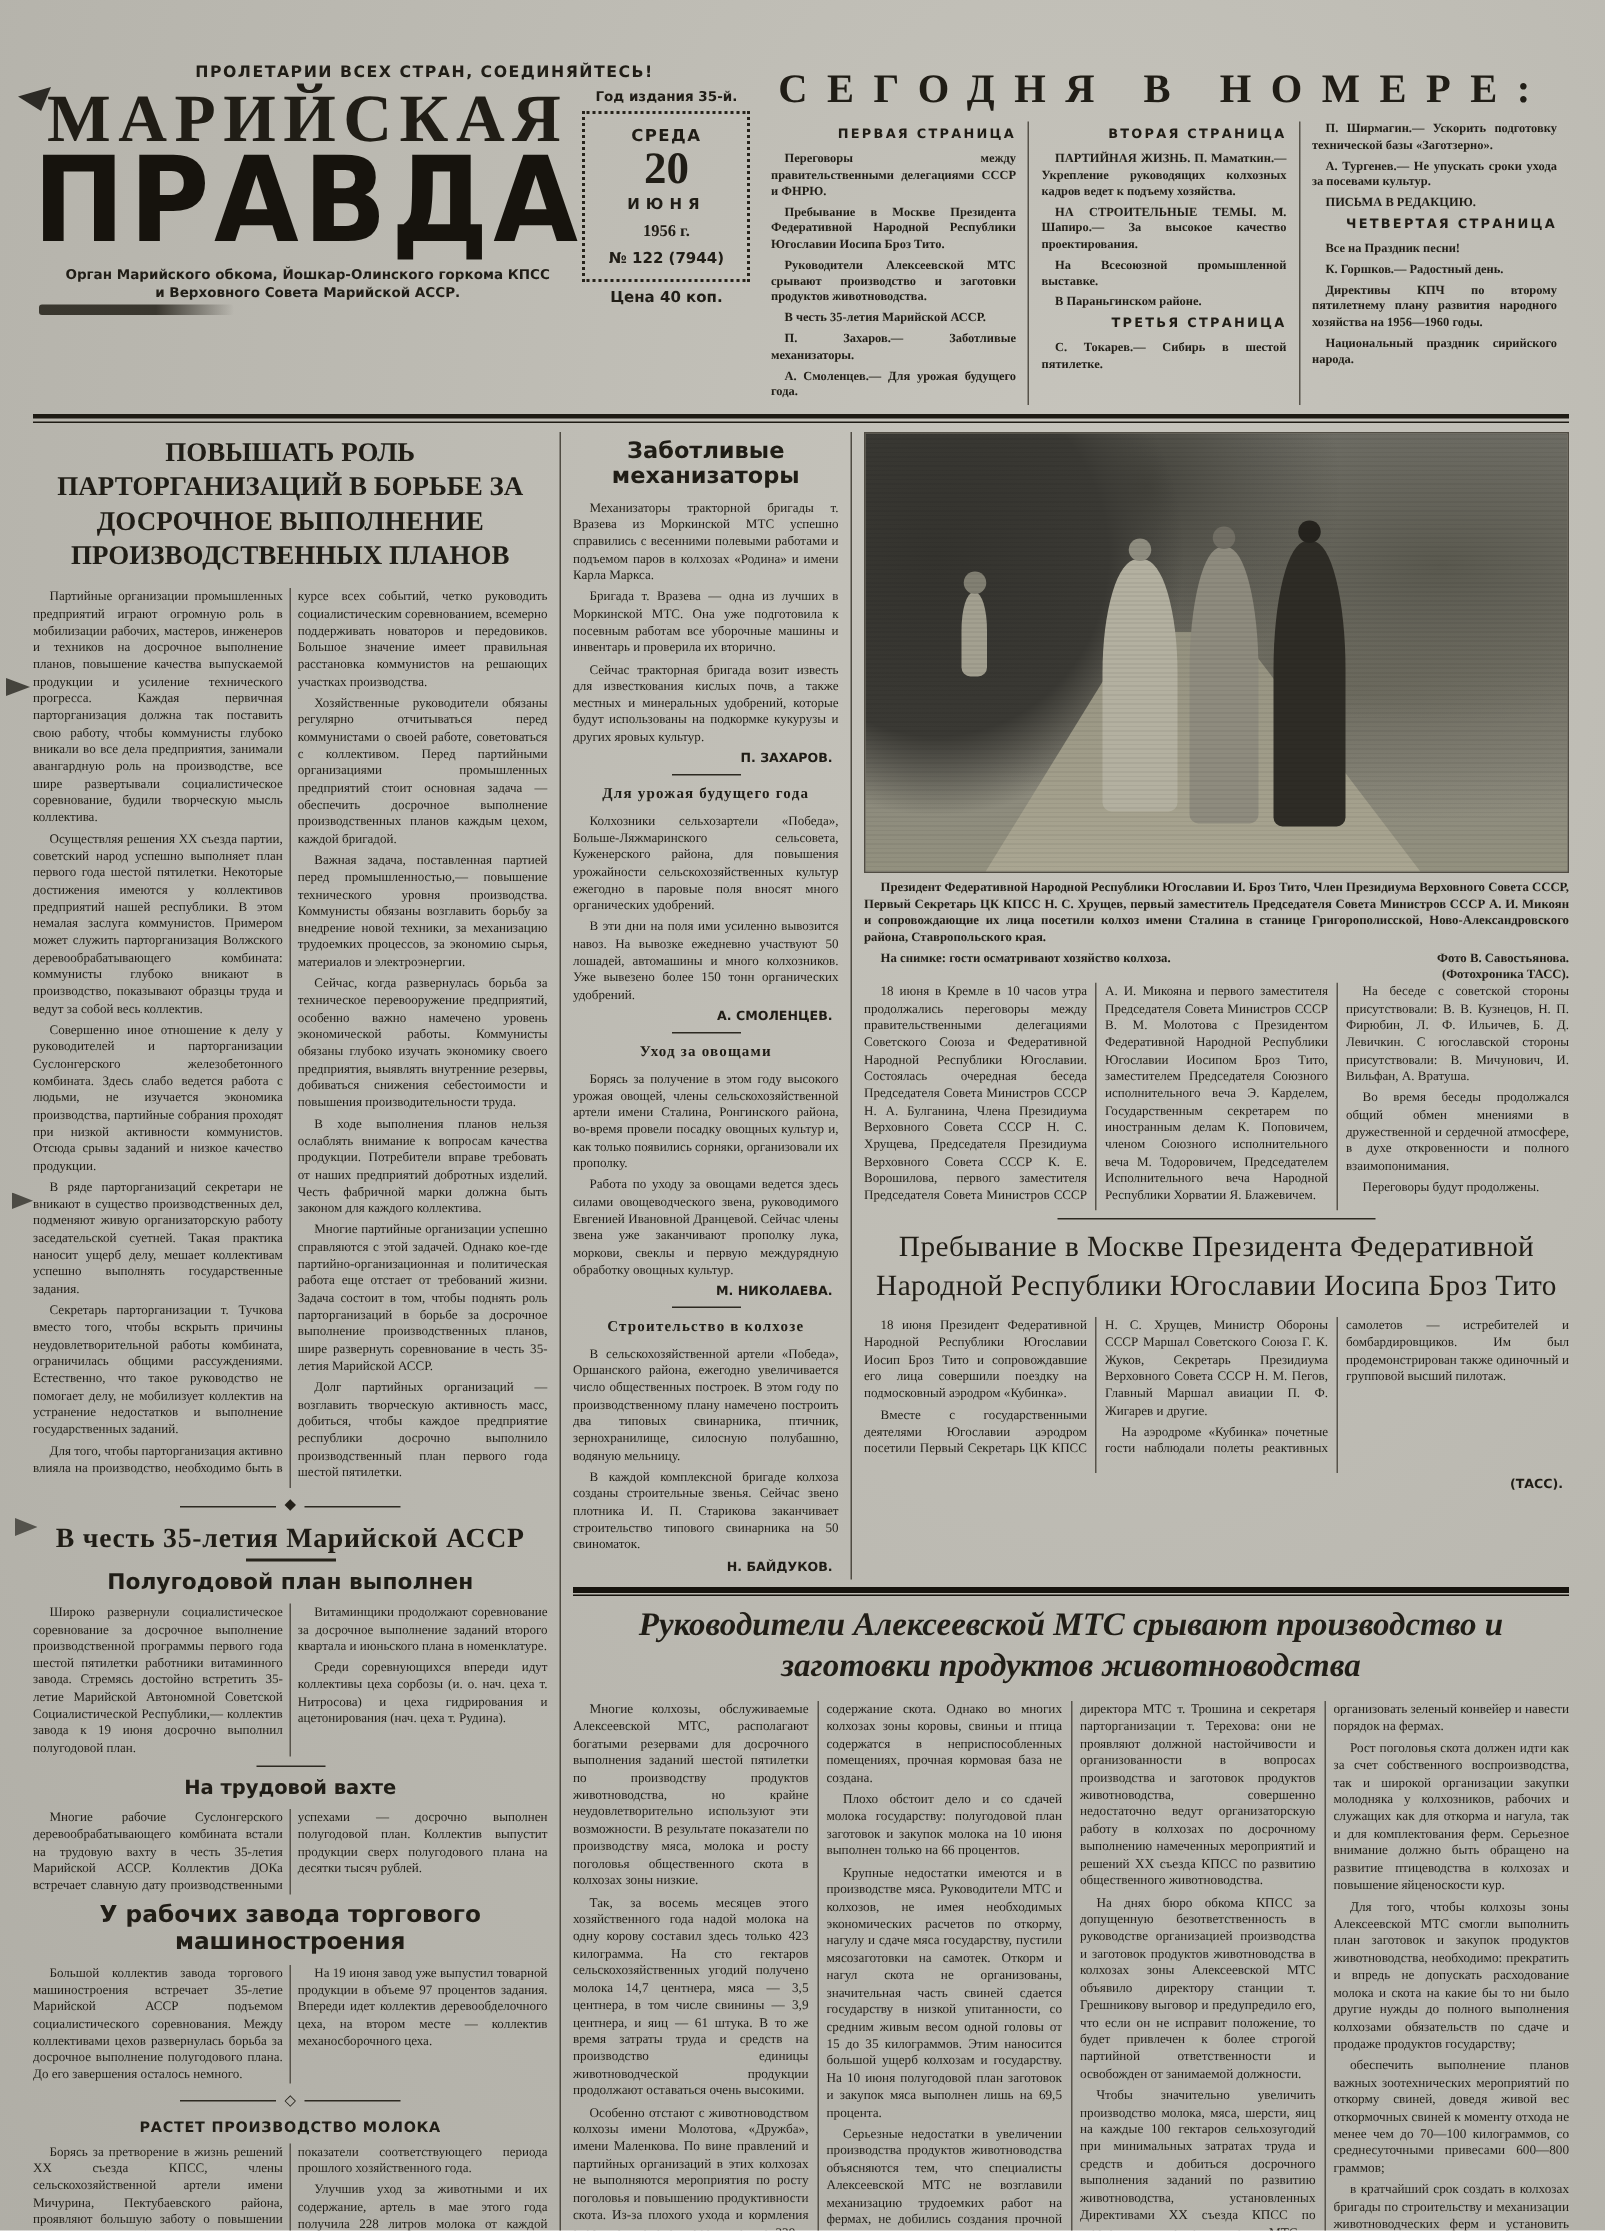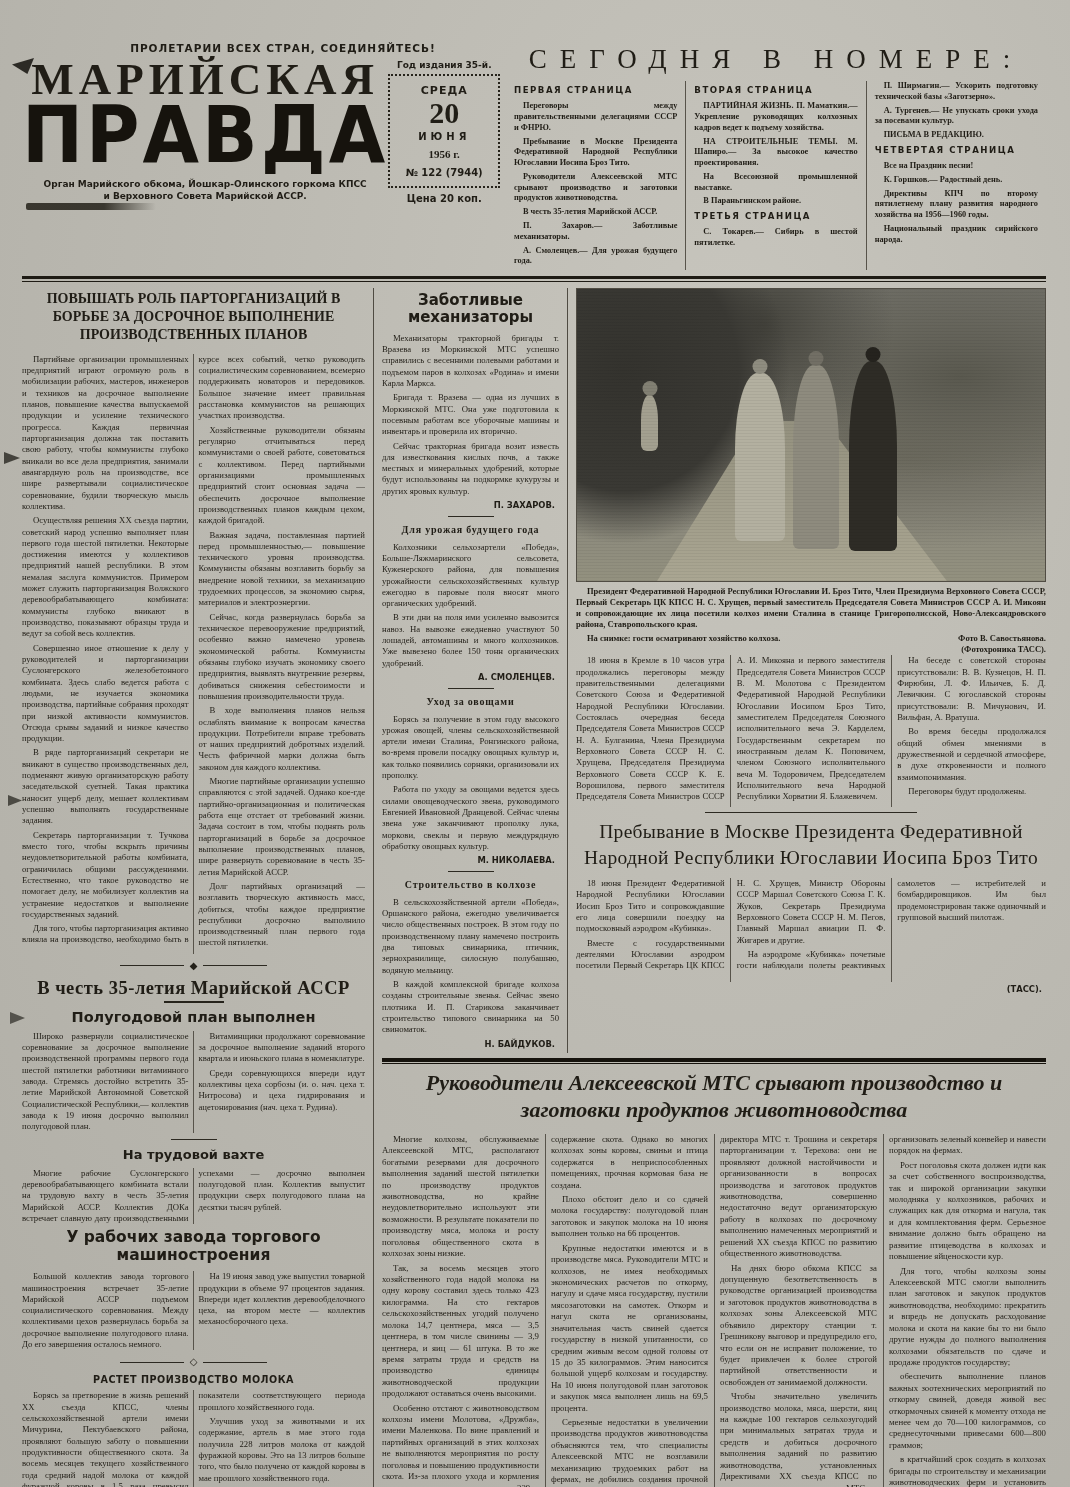--- a/index.html
+++ b/index.html
@@ -34,45 +34,45 @@
   .year-note { font-family: "DejaVu Sans", sans-serif; font-weight: 700; font-size: 9px; margin-bottom: 4px; }
   .date-box { border: 2px dotted #26231b; padding: 8px 2px; }
   .d-weekday { font-family: "DejaVu Sans", sans-serif; font-weight: 700; font-size: 11px; letter-spacing: 1px; }
   .d-day { font-family: "Liberation Serif", serif; font-weight: 700; font-size: 30px; line-height: 1.05; }
   .d-month { font-family: "DejaVu Sans", sans-serif; font-weight: 700; font-size: 10px; letter-spacing: 4px; margin-top: 2px; }
   .d-year { font-size: 11px; font-weight: 700; margin-top: 6px; }
   .d-issue { font-family: "DejaVu Sans", sans-serif; font-weight: 700; font-size: 10px; margin-top: 7px; }
   .price { font-family: "DejaVu Sans", sans-serif; font-weight: 700; font-size: 10px; margin-top: 5px; }
 
   .header-right { flex: 1; padding-left: 22px; padding-top: 2px; }
-  .tvn-title { font-family: "Liberation Serif", serif; font-weight: 400; font-size: 27px; letter-spacing: 13px; white-space: nowrap; text-align: center; margin-bottom: 6px; }
+  .tvn-title { font-family: "Liberation Serif", serif; font-weight: 700; font-size: 27px; letter-spacing: 13px; white-space: nowrap; text-align: center; margin-bottom: 6px; }
   .tvn-cols { display: flex; }
   .tvn-col { flex: 1; padding: 0 8px; font-size: 8.3px; line-height: 1.3; text-align: justify; }
   .tvn-col + .tvn-col { border-left: 1px solid #57534a; }
-  .tvn-header { font-family: "DejaVu Sans", sans-serif; font-weight: 700; font-size: 8.6px; letter-spacing: 1.5px; text-align: left; margin: 4px 0 5px; }
+  .tvn-header { font-family: "DejaVu Sans", sans-serif; font-weight: 700; font-size: 8.6px; letter-spacing: 1.5px; text-align: right; margin: 4px 0 5px; }
   .tvn-item { text-indent: 9px; margin-bottom: 3px; font-weight: 600; }
 
   
   .content { display: flex; margin-top: 4px; height: 1255px; overflow: hidden; }
   .left-col { width: 352px; flex: none; padding-right: 8px; border-right: 1px solid #4f4b42; }
   .right-zone { flex: 1; padding-left: 8px; display: flex; flex-direction: column; }
   .top-row { display: flex; }
   .mid-col { width: 186px; flex: none; padding-right: 8px; border-right: 1px solid #4f4b42; }
   .right-col { flex: 1; padding-left: 8px; }
 
   .para { font-size: 8.7px; line-height: 1.3; text-align: justify; text-indent: 11px; margin-bottom: 3px; }
   .sig { text-align: right; font-family: "DejaVu Sans", sans-serif; font-weight: 700; font-size: 8.4px; margin: 2px 4px 4px 0; }
 
   .mini-rule { width: 46px; border-top: 1px solid #2c2921; margin: 6px auto 7px; }
   .orn { display: flex; align-items: center; justify-content: center; margin: 7px 0; color: #24211a; }
   .orn::before, .orn::after { content: ""; width: 64px; border-top: 1px solid #2c2921; margin: 0 6px; }
   .orn-glyph { font-size: 10px; line-height: 1; }
 
   
-  .editorial-headline { font-weight: 700; font-size: 14px; line-height: 1.28; text-align: center; margin: 2px 4px 10px; }
+  .editorial-headline { font-weight: 700; font-size: 18px; line-height: 1.28; text-align: center; margin: 2px 4px 10px; }
   .editorial-body { column-count: 2; column-gap: 10px; column-rule: 1px solid #57534a; column-fill: auto; height: 600px; overflow: hidden; }
 
   .jubilee-title { font-weight: 700; font-size: 18.5px; text-align: center; letter-spacing: .5px; margin: 2px 0 2px; }
   .jubilee-title-rule { width: 60px; border-top: 2px solid #26231b; margin: 2px auto 6px; }
   .sub-head-sans { font-family: "DejaVu Sans", sans-serif; font-weight: 700; font-size: 14.5px; text-align: center; margin: 2px 0 6px; }
   .sub-head-sans2 { font-family: "DejaVu Sans", sans-serif; font-weight: 700; font-size: 13px; text-align: center; margin: 2px 0 6px; }
   .sub-head-big { font-family: "DejaVu Sans", sans-serif; font-weight: 700; font-size: 15.5px; text-align: center; margin: 4px 0 7px; }
   .sub-head-small { font-family: "DejaVu Sans", sans-serif; font-weight: 700; font-size: 9.6px; letter-spacing: .5px; text-align: center; margin: 2px 0 5px; }
   .cols2 { column-count: 2; column-gap: 10px; column-rule: 1px solid #57534a; }
 
@@ -141,21 +141,21 @@
         </div>
         <div class="date-area">
           <div class="year-note">Год издания 35-й.</div>
           <div class="date-box">
             <div class="d-weekday">СРЕДА</div>
             <div class="d-day">20</div>
             <div class="d-month">ИЮНЯ</div>
             <div class="d-year">1956 г.</div>
             <div class="d-issue">№ 122 (7944)</div>
           </div>
-          <div class="price">Цена 20 коп.</div>
+          <div class="price">Цена 40 коп.</div>
         </div>
       </div>
     </div>
     <div class="header-right">
       <div class="tvn-title">СЕГОДНЯ В НОМЕРЕ:</div>
       <div class="tvn-cols">
         <div class="tvn-col">
           <div class="tvn-header">ПЕРВАЯ СТРАНИЦА</div>
           <div>
               <p class="tvn-item">Переговоры между правительственными делегациями СССР и ФНРЮ.</p>

